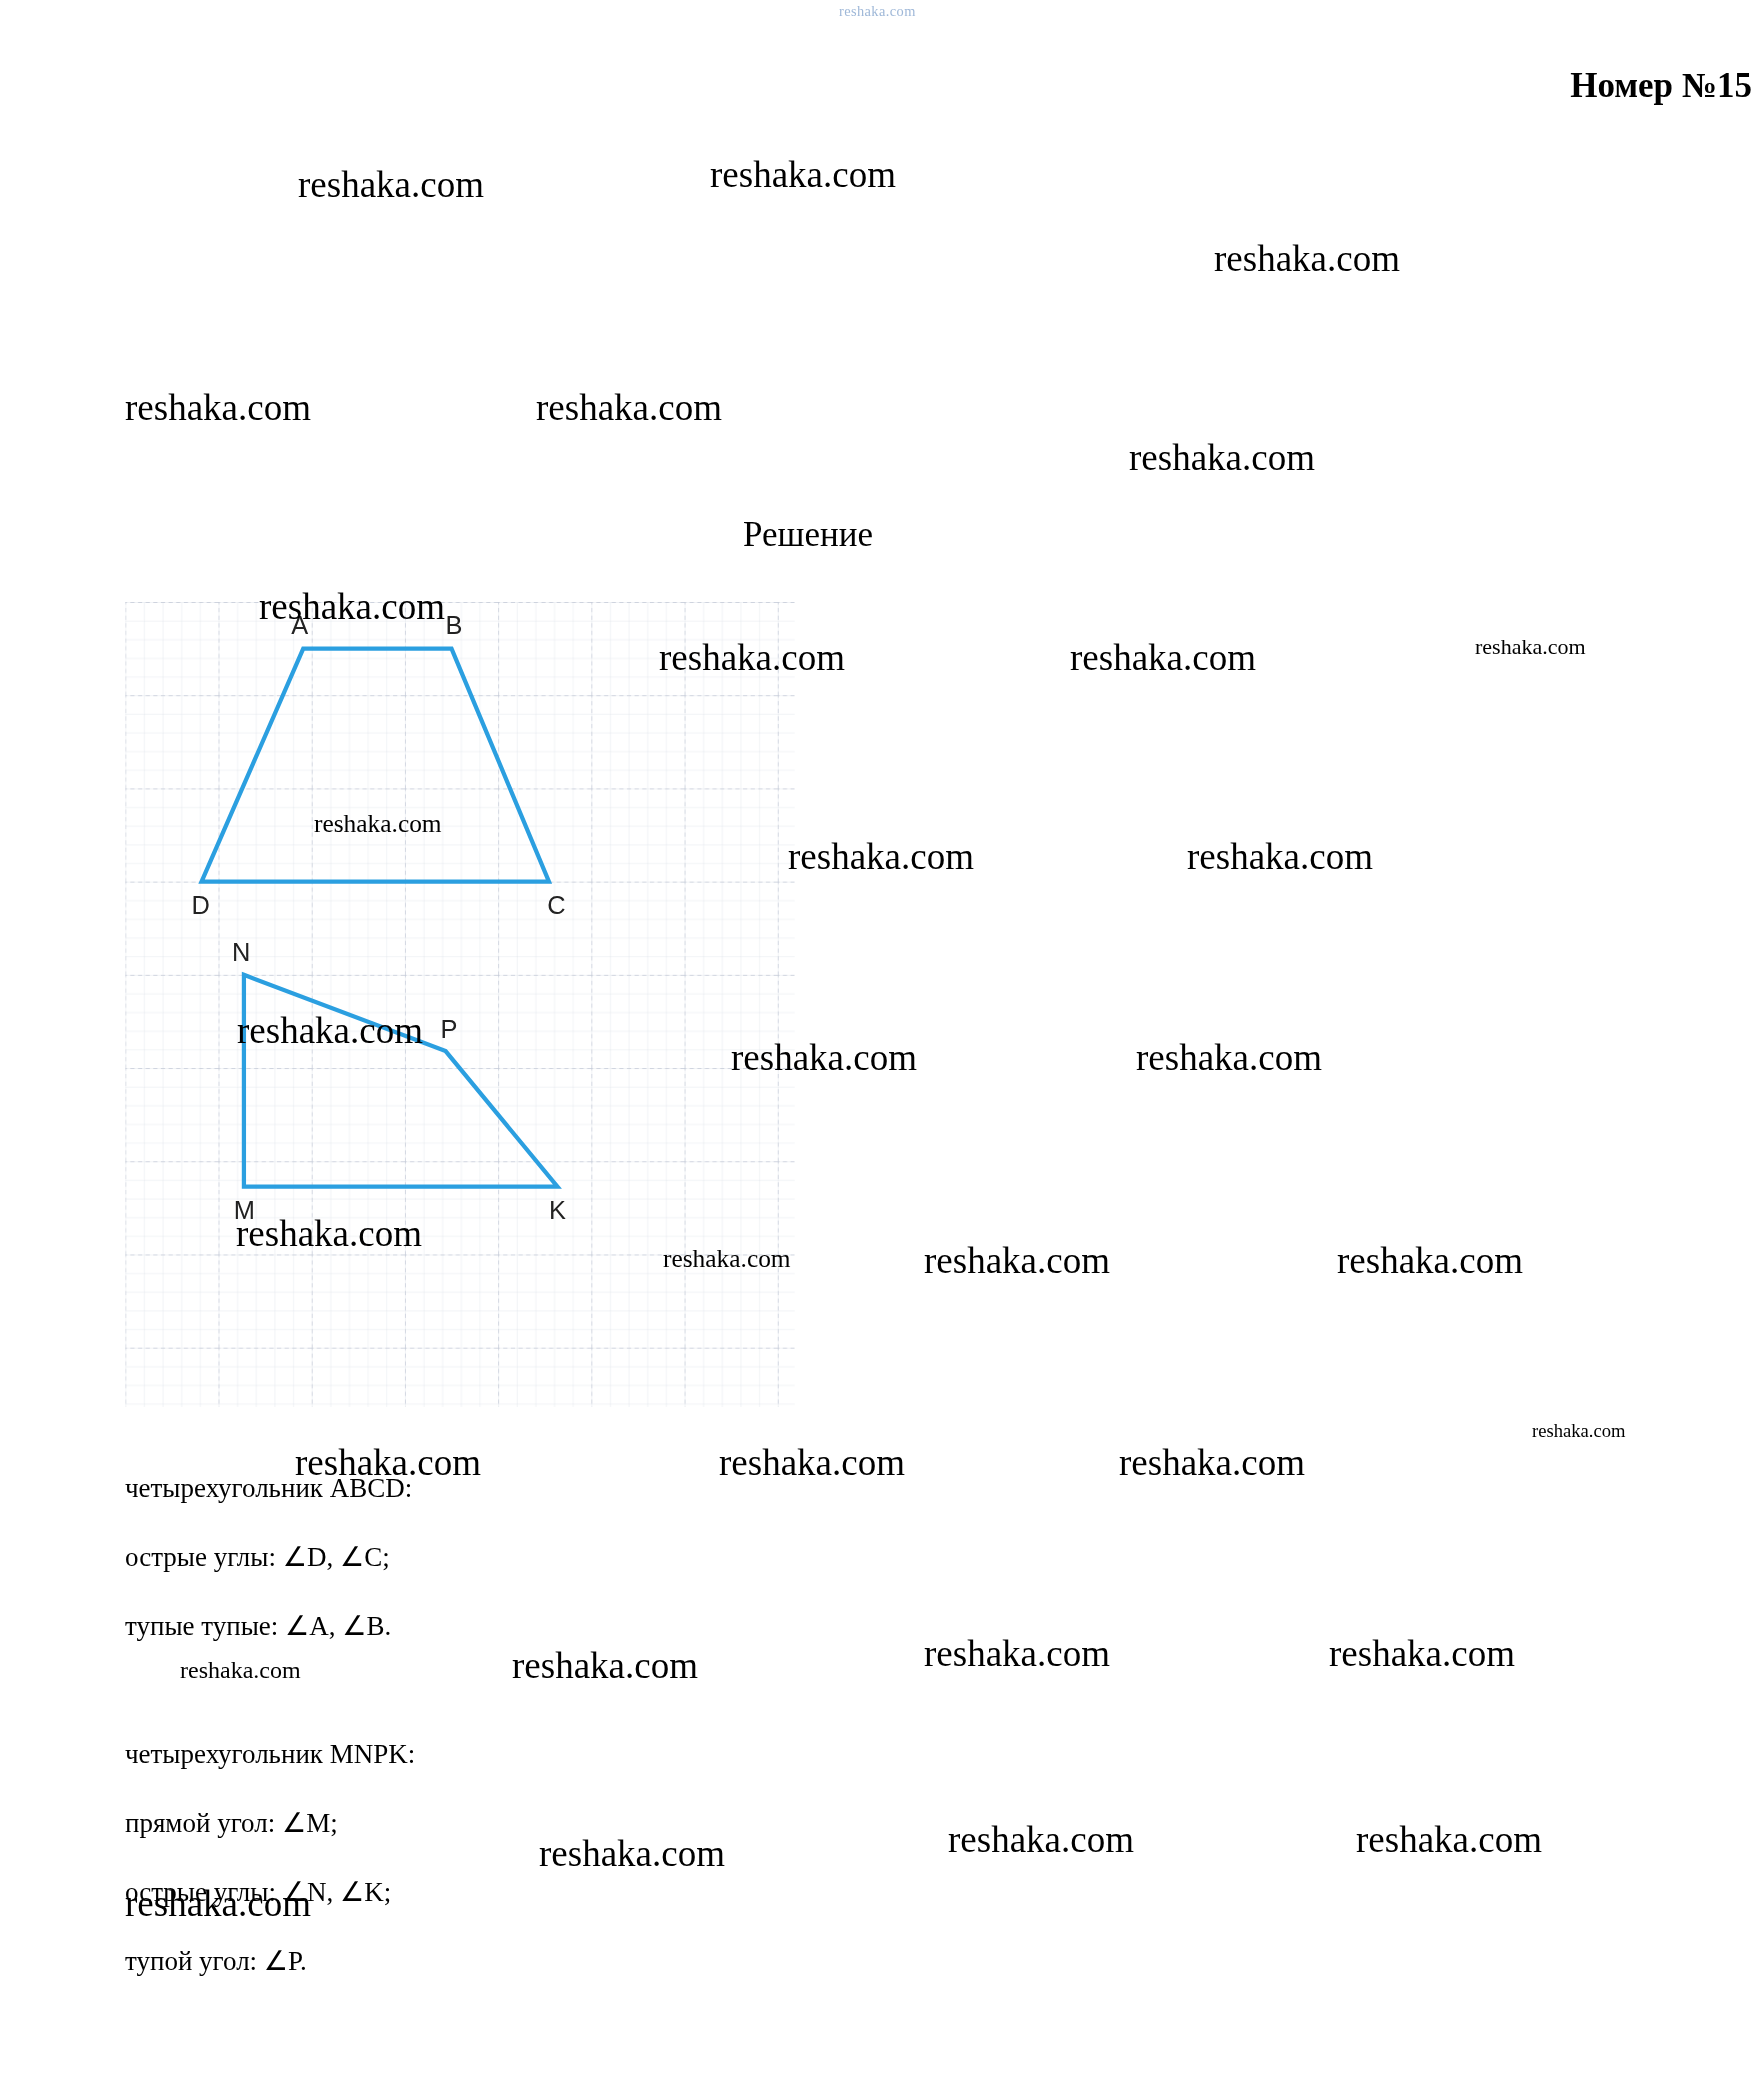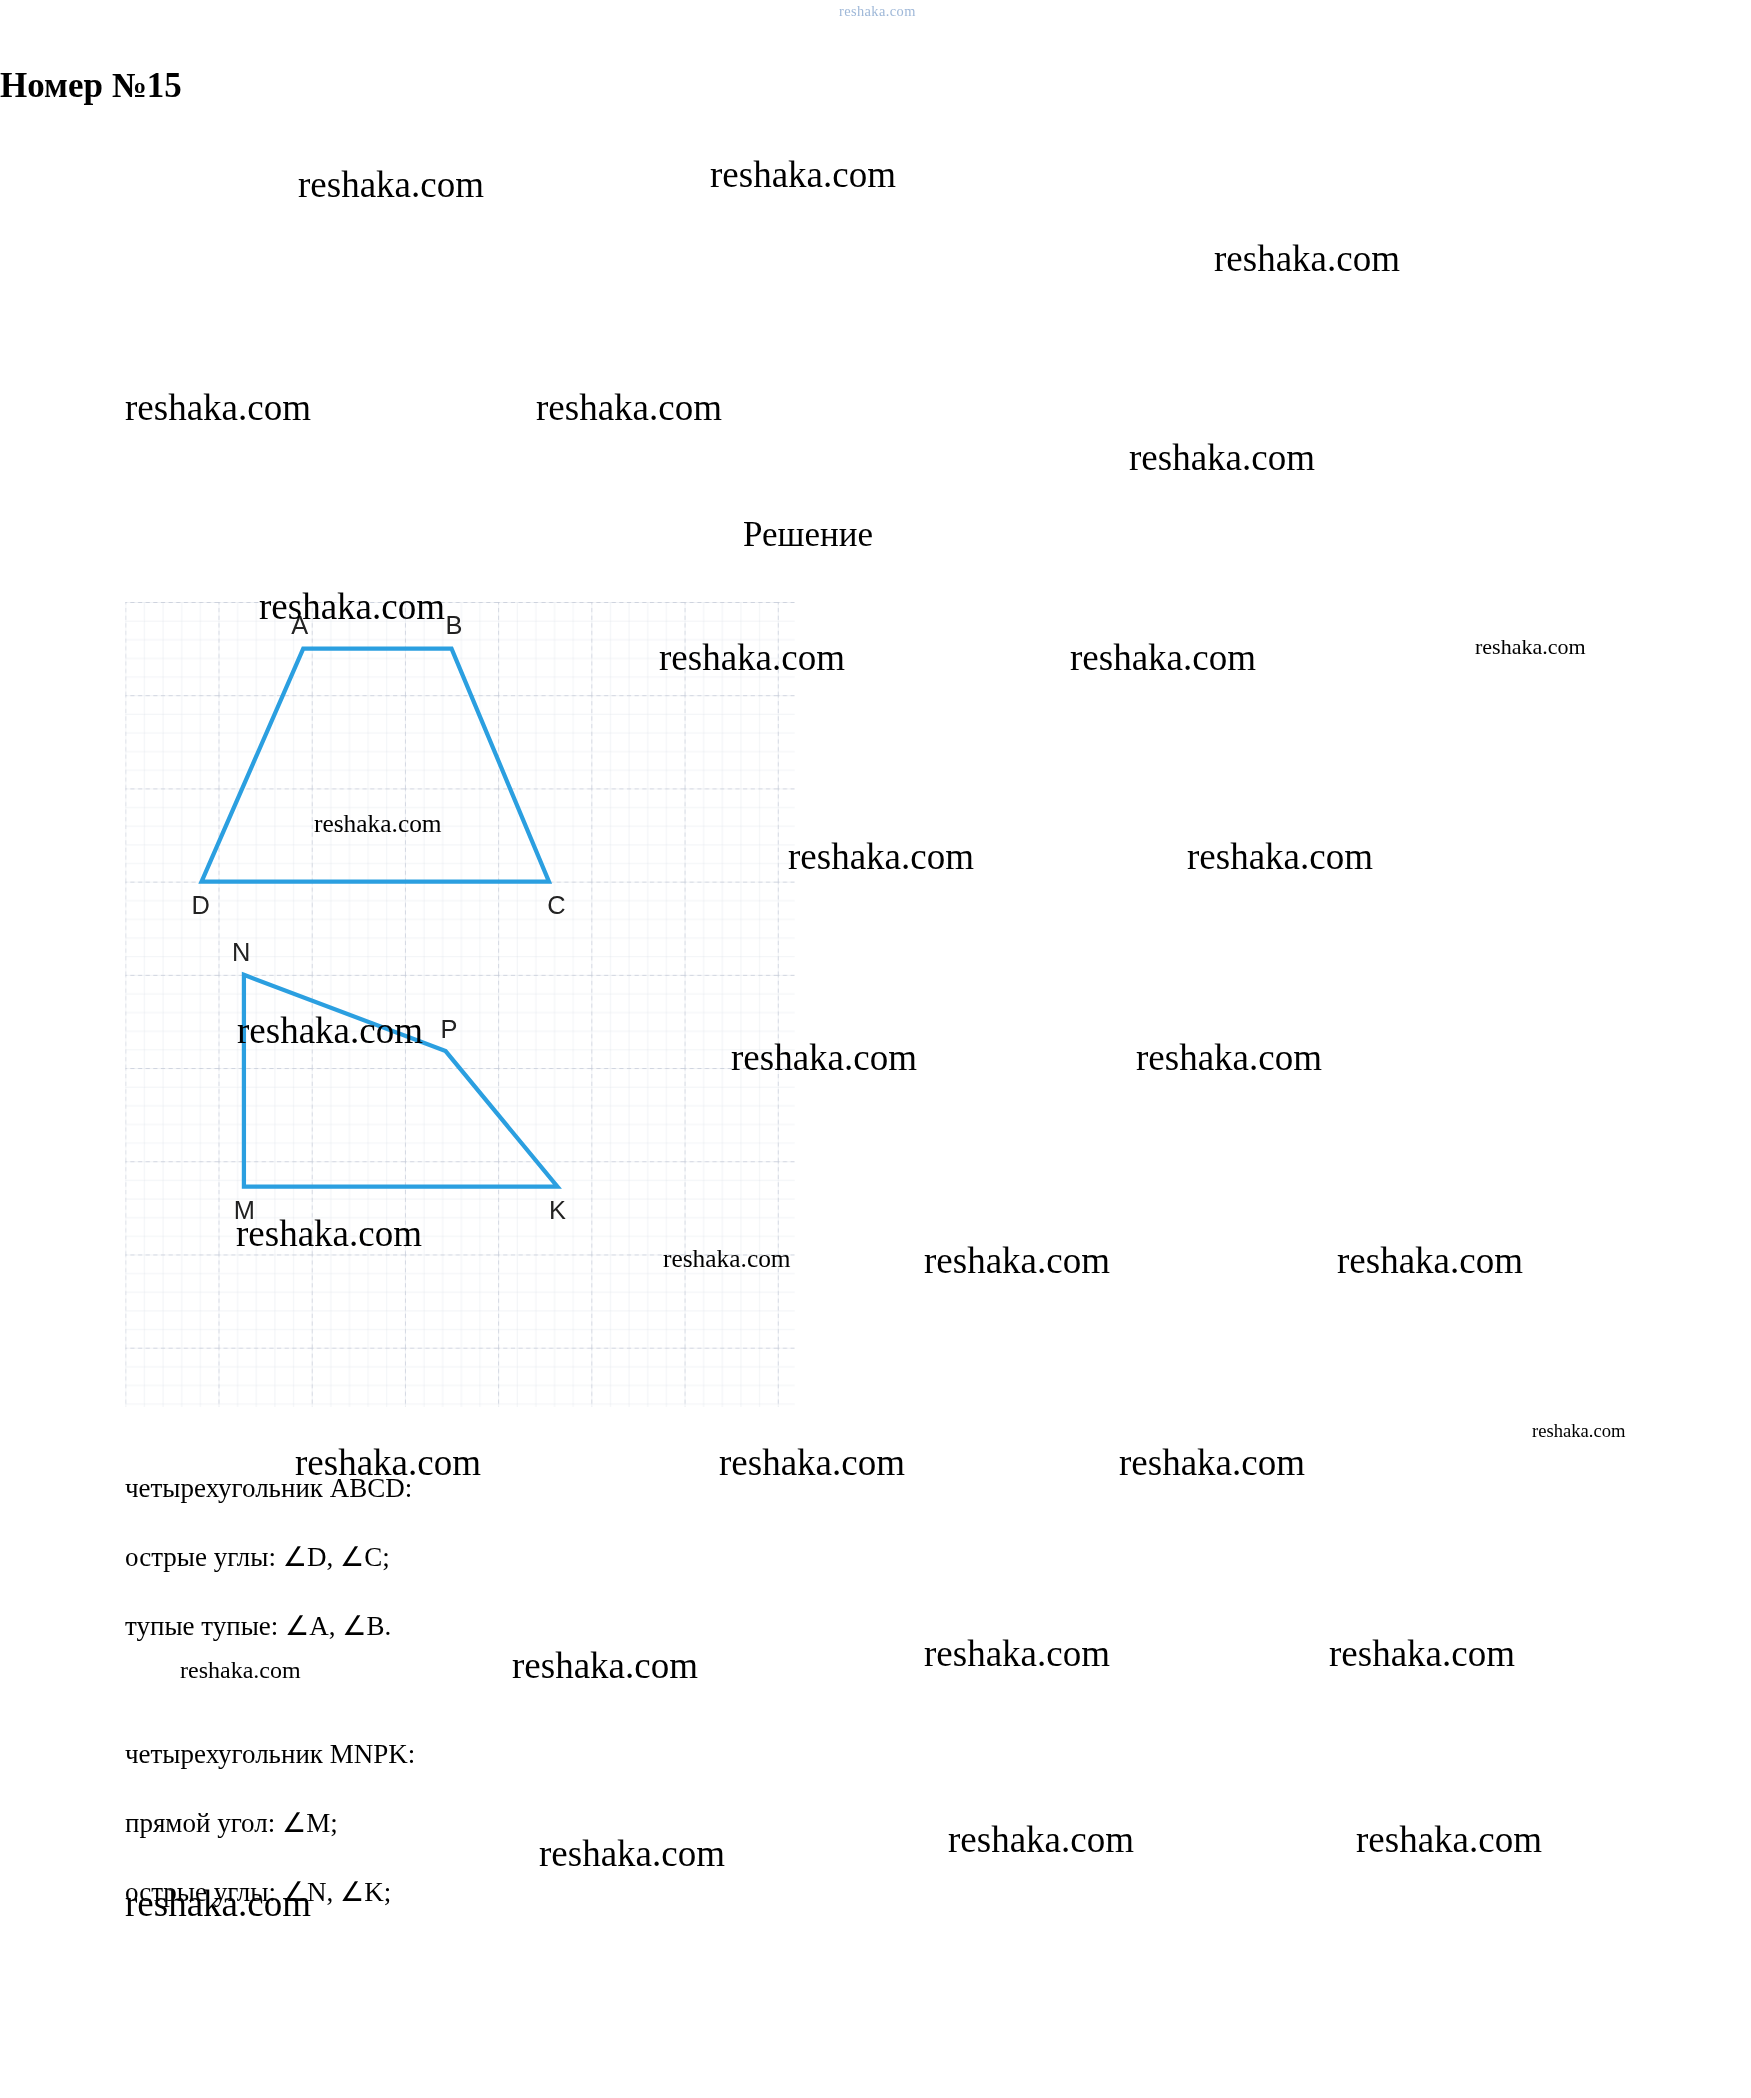--- a/index.html
+++ b/index.html
@@ -31,21 +31,21 @@
   .wm-top {
     color: #9fb8d8;
     font-size: 14.4px;
     letter-spacing: 0.4px;
   }
   .title {
     position: absolute;
     top: 66px;
     left: 0;
     width: 1752px;
-    text-align: left;
+    text-align: right;
     font-size: 35px;
     font-weight: bold;
   }
   .task-text {
     position: absolute;
     left: 125px;
     top: 180px;
     width: 1483px;
     font-size: 35px;
     line-height: 73px;
@@ -126,20 +126,21 @@
   </div>
 
   <div class="answers">
     <div>четырехугольник ABCD:</div>
     <div>острые углы: ∠D, ∠C;</div>
     <div>тупые тупые: ∠A, ∠B.</div>
     <div class="gap"></div>
     <div>четырехугольник MNPK:</div>
     <div>прямой угол: ∠M;</div>
     <div>острые углы: ∠N, ∠K;</div>
+    <div>тупой угол: ∠P.</div>
   </div>
 
   <div id="wm-layer">
       <div class="wm wm-top" style="left: 839px; top: 3.4px; font-size: 14.4px;">reshaka.com</div>
       <div class="wm" style="left: 298px; top: 163px; font-size: 37px;">reshaka.com</div>
       <div class="wm" style="left: 710px; top: 153px; font-size: 37px;">reshaka.com</div>
       <div class="wm" style="left: 1214px; top: 237px; font-size: 37px;">reshaka.com</div>
       <div class="wm" style="left: 125px; top: 386px; font-size: 37px;">reshaka.com</div>
       <div class="wm" style="left: 536px; top: 386px; font-size: 37px;">reshaka.com</div>
       <div class="wm" style="left: 1129px; top: 436px; font-size: 37px;">reshaka.com</div>

